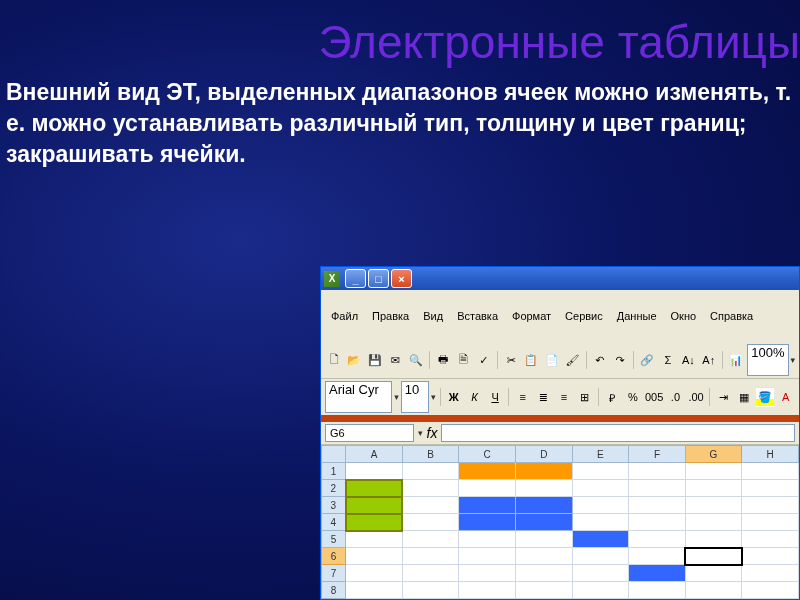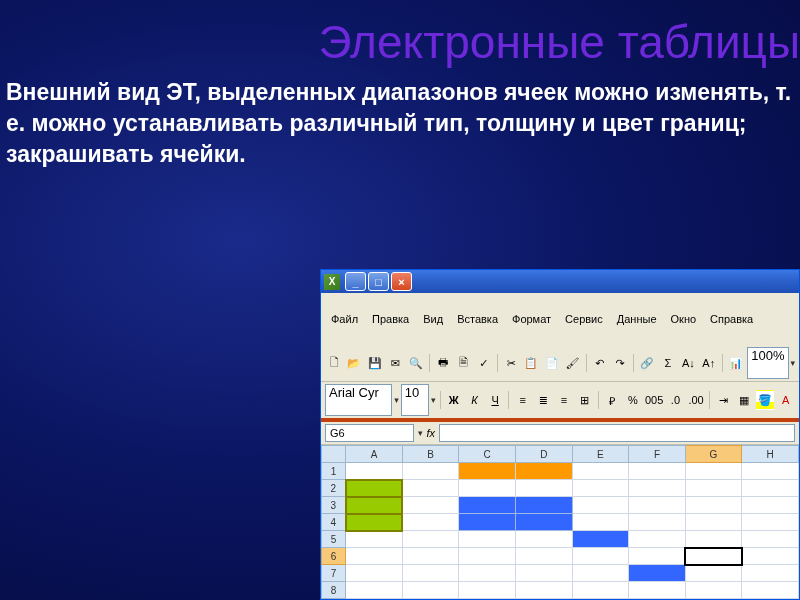--- a/index.html
+++ b/index.html
@@ -18,27 +18,27 @@
 .menubar{background:#ece9d8;padding:18px 4px;display:flex;gap:2px;font-size:11px}
 .menubar span{padding:2px 6px;cursor:pointer}
 .toolbar{background:#ece9d8;padding:2px 4px;display:flex;align-items:center;gap:2px;border-bottom:1px solid #c0c0b0;flex-wrap:nowrap;overflow:hidden}
 .tb-btn{width:20px;height:20px;border:1px solid transparent;display:flex;align-items:center;justify-content:center;font-size:11px;cursor:pointer}
 .tb-sep{width:1px;height:18px;background:#c0c0b0;margin:0 2px}
 .tb-input{background:#fff;border:1px solid #7f9db9;height:32px;padding:0 3px;font-size:13px}
 .tb-zoom{width:42px}
 .tb-font{width:72px}
 .tb-size{width:30px}
 .tb-arrow{font-size:9px;color:#333}
-.format-bar{background:#ece9d8;padding:2px 4px;display:flex;align-items:center;gap:2px;border-bottom:4px solid #c2410c}
+.format-bar{background:#ece9d8;padding:2px 4px;display:flex;align-items:center;gap:2px;border-bottom:7px solid #c2410c}
 .fb-bold{font-weight:700}
 .fb-italic{font-style:italic}
 .fb-under{text-decoration:underline}
 .formula-bar{background:#ece9d8;padding:2px 4px;display:flex;align-items:center;gap:4px;border-bottom:1px solid #c0c0b0}
 .name-box{background:#fff;border:1px solid #7f9db9;width:89px;height:18px;padding:0 4px;font-size:11px;display:flex;align-items:center}
-.fx-label{font-style:italic;font-size:11px}
+.fx-label{font-style:italic;font-size:14px}
 .fx-input{flex:1;background:#fff;border:1px solid #7f9db9;height:18px}
 .grid-area{background:#fff;overflow:hidden}
 .grid{border-collapse:collapse;width:100%}
 .grid th{background:#d6e5f3;border:1px solid #9eb6ce;font-weight:400;font-size:10px;color:#333;height:17px;width:56px;text-align:center}
 .grid th.row-head{width:24px;background:#d6e5f3}
 .grid th.col-G{background:#f9c97a;border-color:#e0a040}
 .grid td{border:1px solid #d0d7e5;height:17px;width:56px}
 .grid th.row-6{background:#f9c97a;border-color:#e0a040}
 .cell-orange{background:#ff9900}
 .cell-olive{background:#99cc00;border:2px solid #808000!important}

